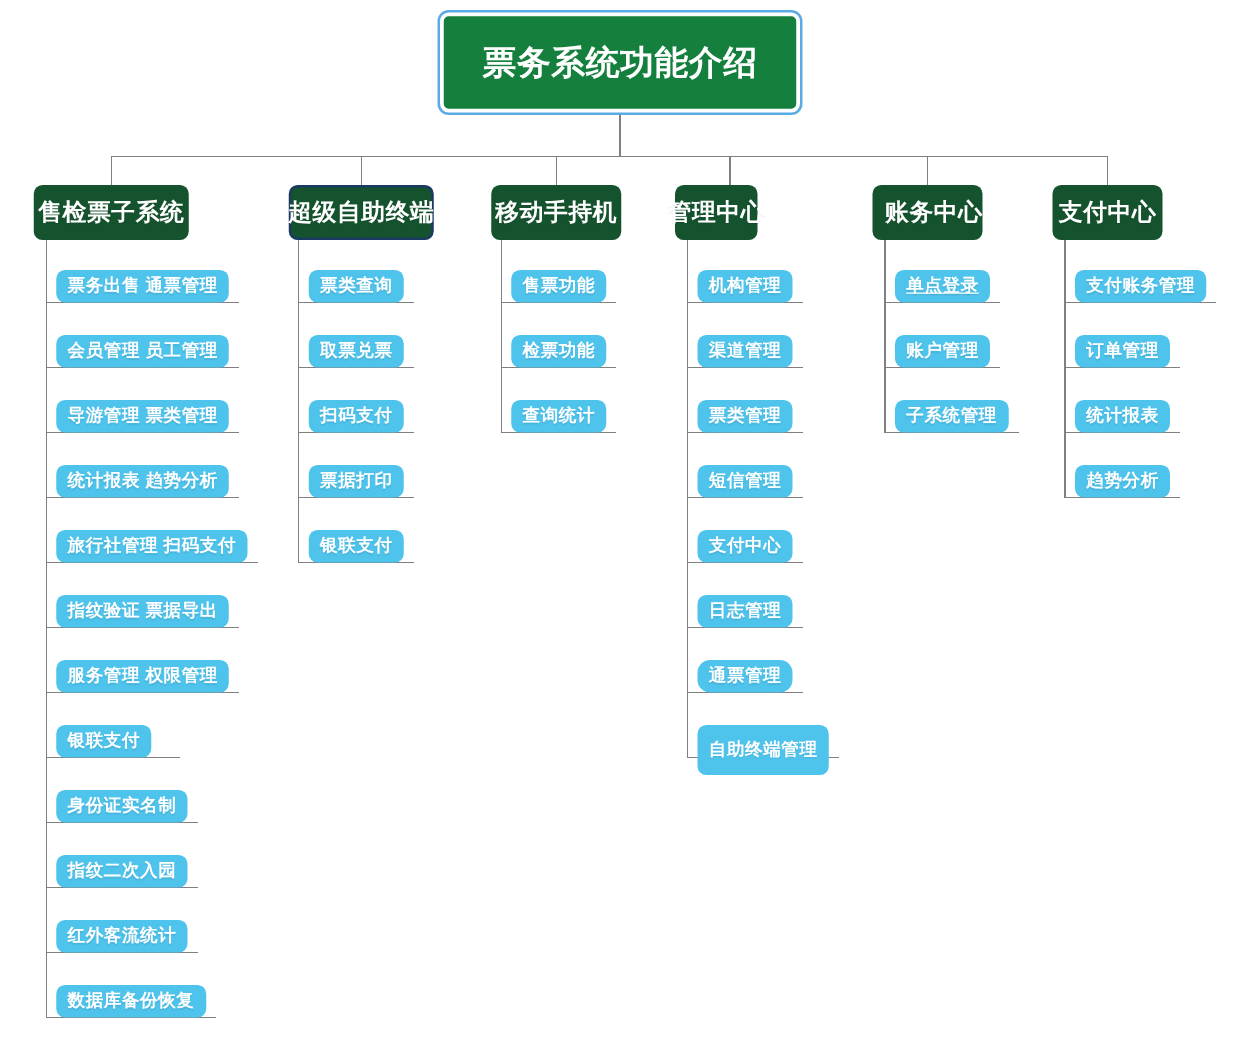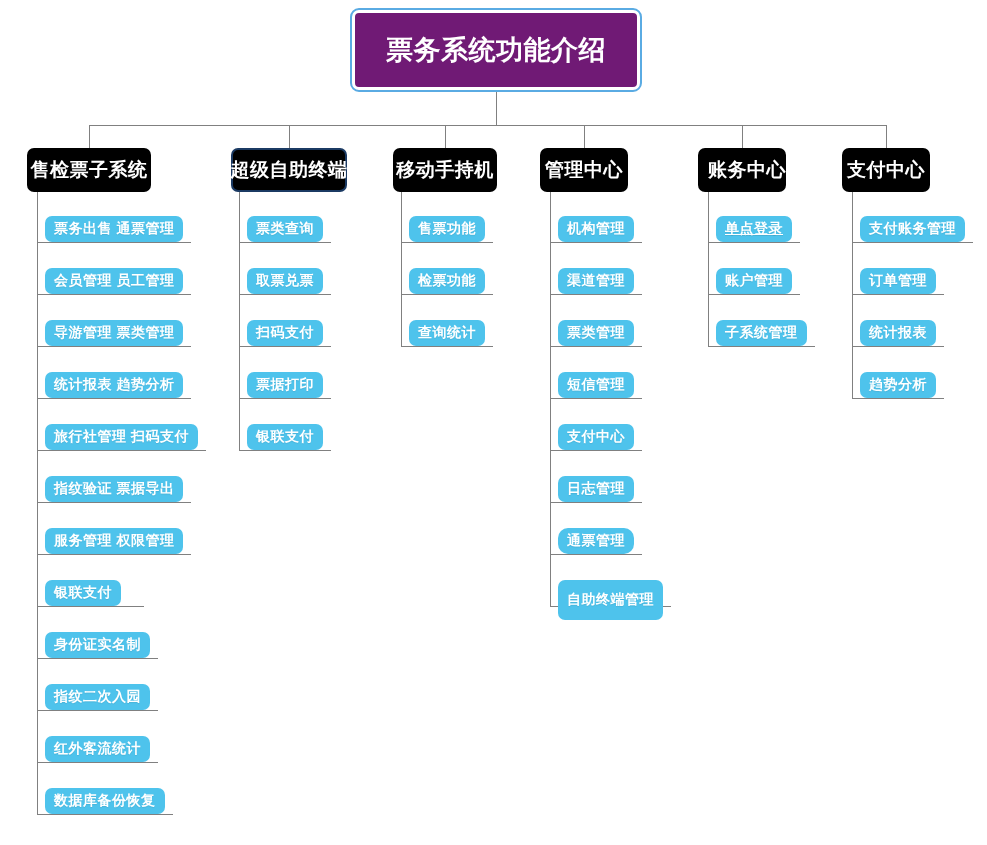--- a/index.html
+++ b/index.html
@@ -38,32 +38,32 @@
     display: flex;
     align-items: center;
     justify-content: center;
     color: #ffffff;
     white-space: nowrap;
     letter-spacing: 0.5px;
   }
 
   
   .node.root {
-    background: #701a75;
+    background: #15803d;
     border: 3px solid #ffffff;
     outline: 2px solid #5aabe3;
     border-radius: 7px;
     font-size: 27px;
     font-weight: bold;
     box-shadow: 0 0 0 0 transparent;
   }
 
   
   .node.level2 {
-    background: #000000;
+    background: #14532d;
     border-radius: 7px;
     font-size: 19px;
     font-weight: bold;
     text-shadow: 0 1px 1px rgba(0,0,0,0.10);
   }
   .node.level2.bordered {
     border: 2px solid #1b3a63;
   }
 
   
@@ -199,21 +199,21 @@
       </div>
       <div class="node leaf" style="left: 409px; top: 216px; height: 26px;">
         <span>售票功能</span>
       </div>
       <div class="node leaf" style="left: 409px; top: 268px; height: 26px;">
         <span>检票功能</span>
       </div>
       <div class="node leaf" style="left: 409px; top: 320px; height: 26px;">
         <span>查询统计</span>
       </div>
-      <div class="node level2" style="left: 540px; top: 148px; width: 88px; height: 44px;">
+      <div class="node level2" style="left: 540px; top: 148px; width: 66px; height: 44px;">
         <span>管理中心</span>
       </div>
       <div class="node leaf" style="left: 558px; top: 216px; height: 26px;">
         <span>机构管理</span>
       </div>
       <div class="node leaf" style="left: 558px; top: 268px; height: 26px;">
         <span>渠道管理</span>
       </div>
       <div class="node leaf" style="left: 558px; top: 320px; height: 26px;">
         <span>票类管理</span>

